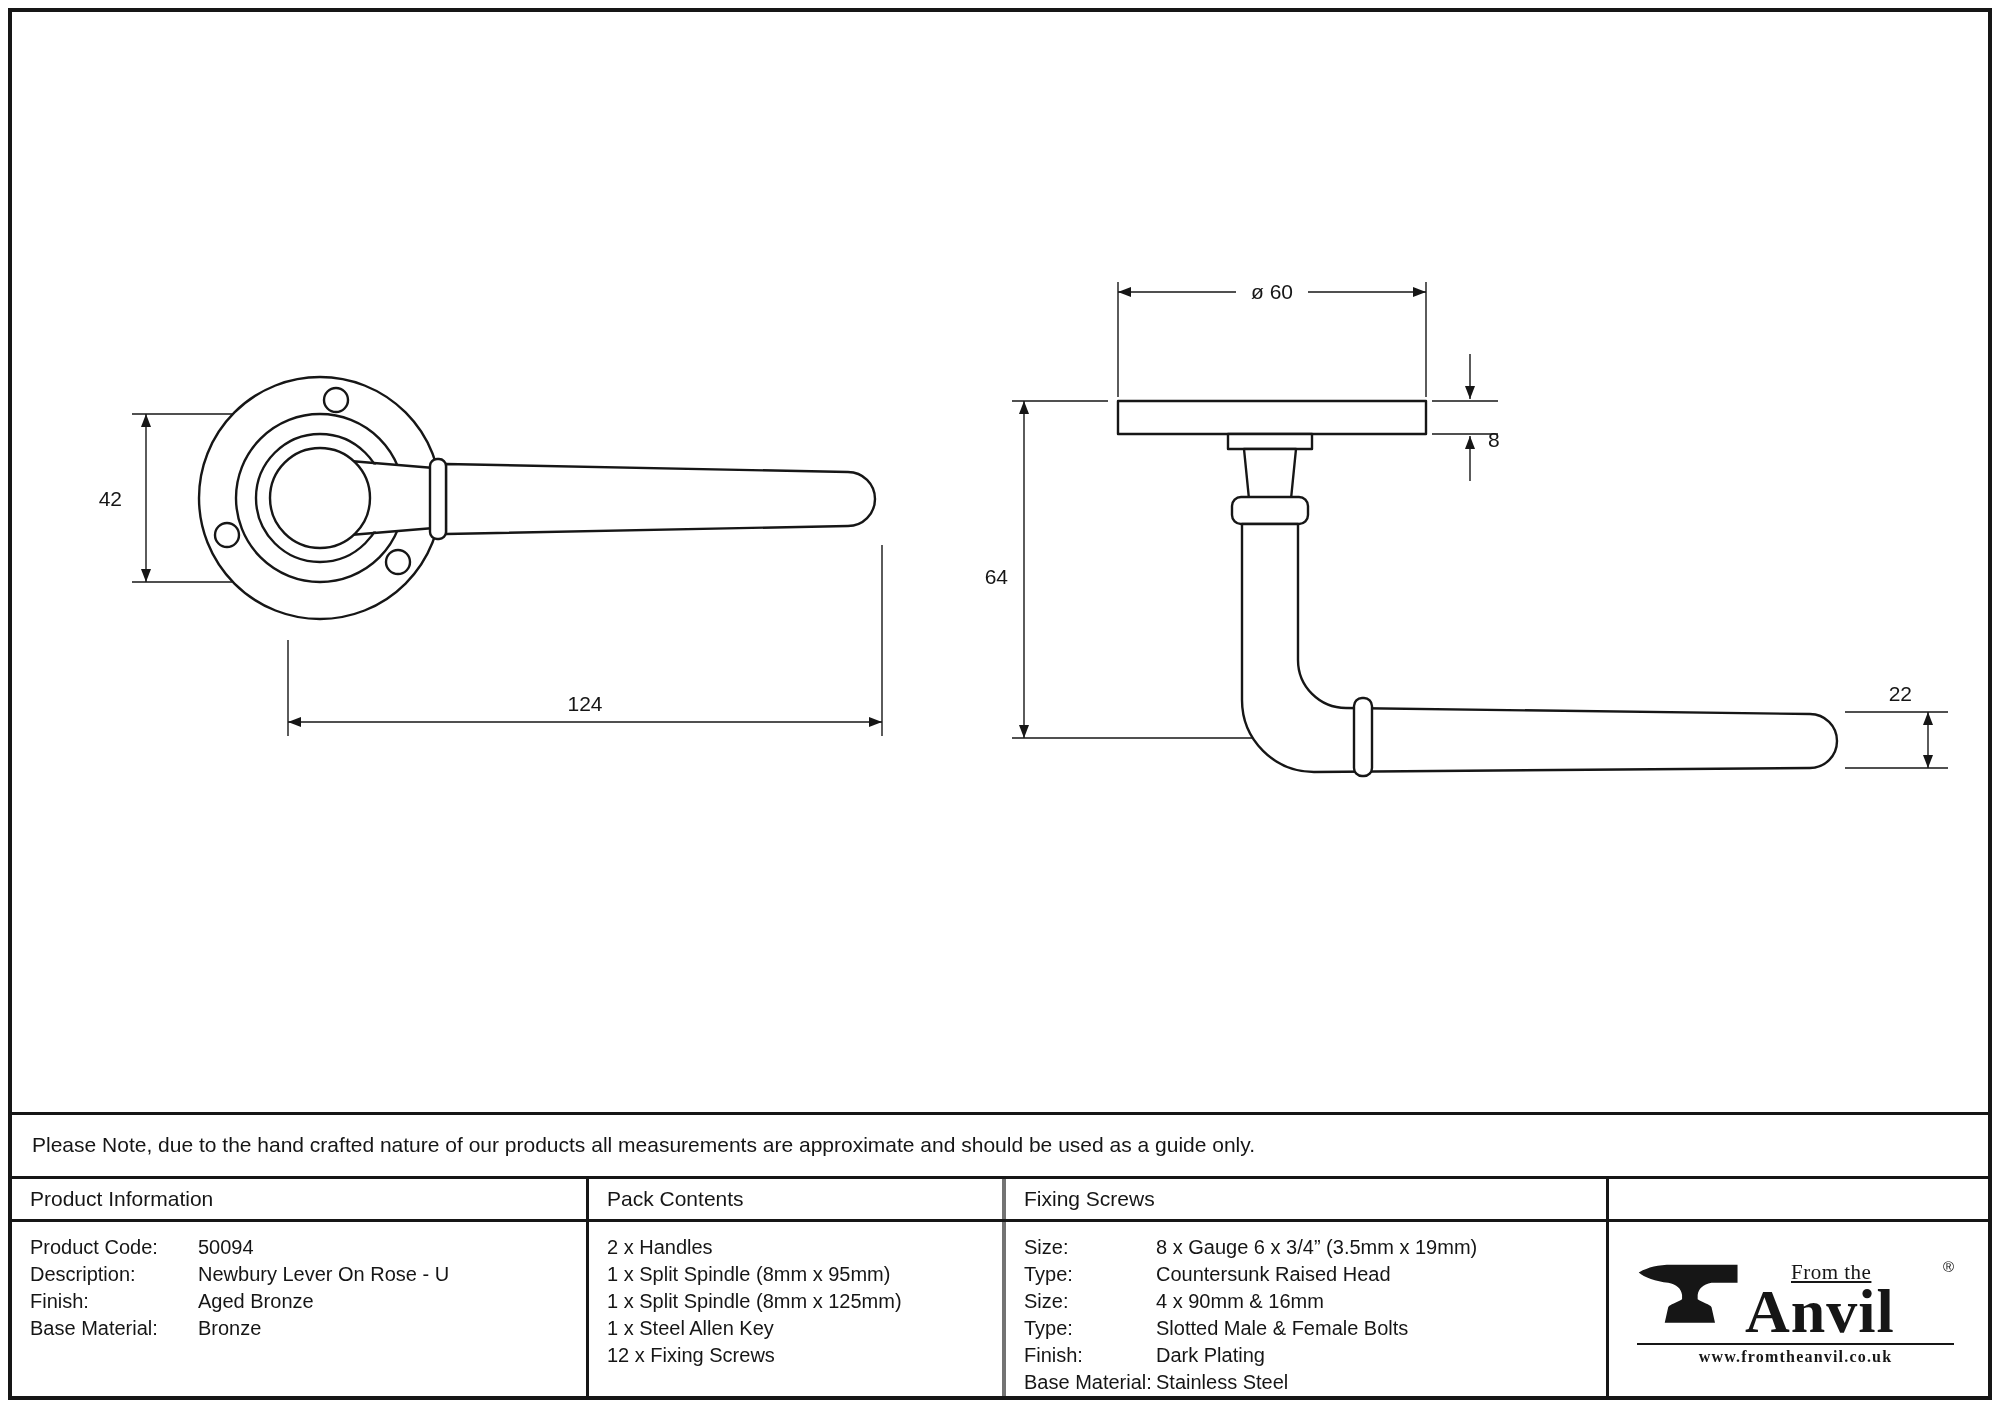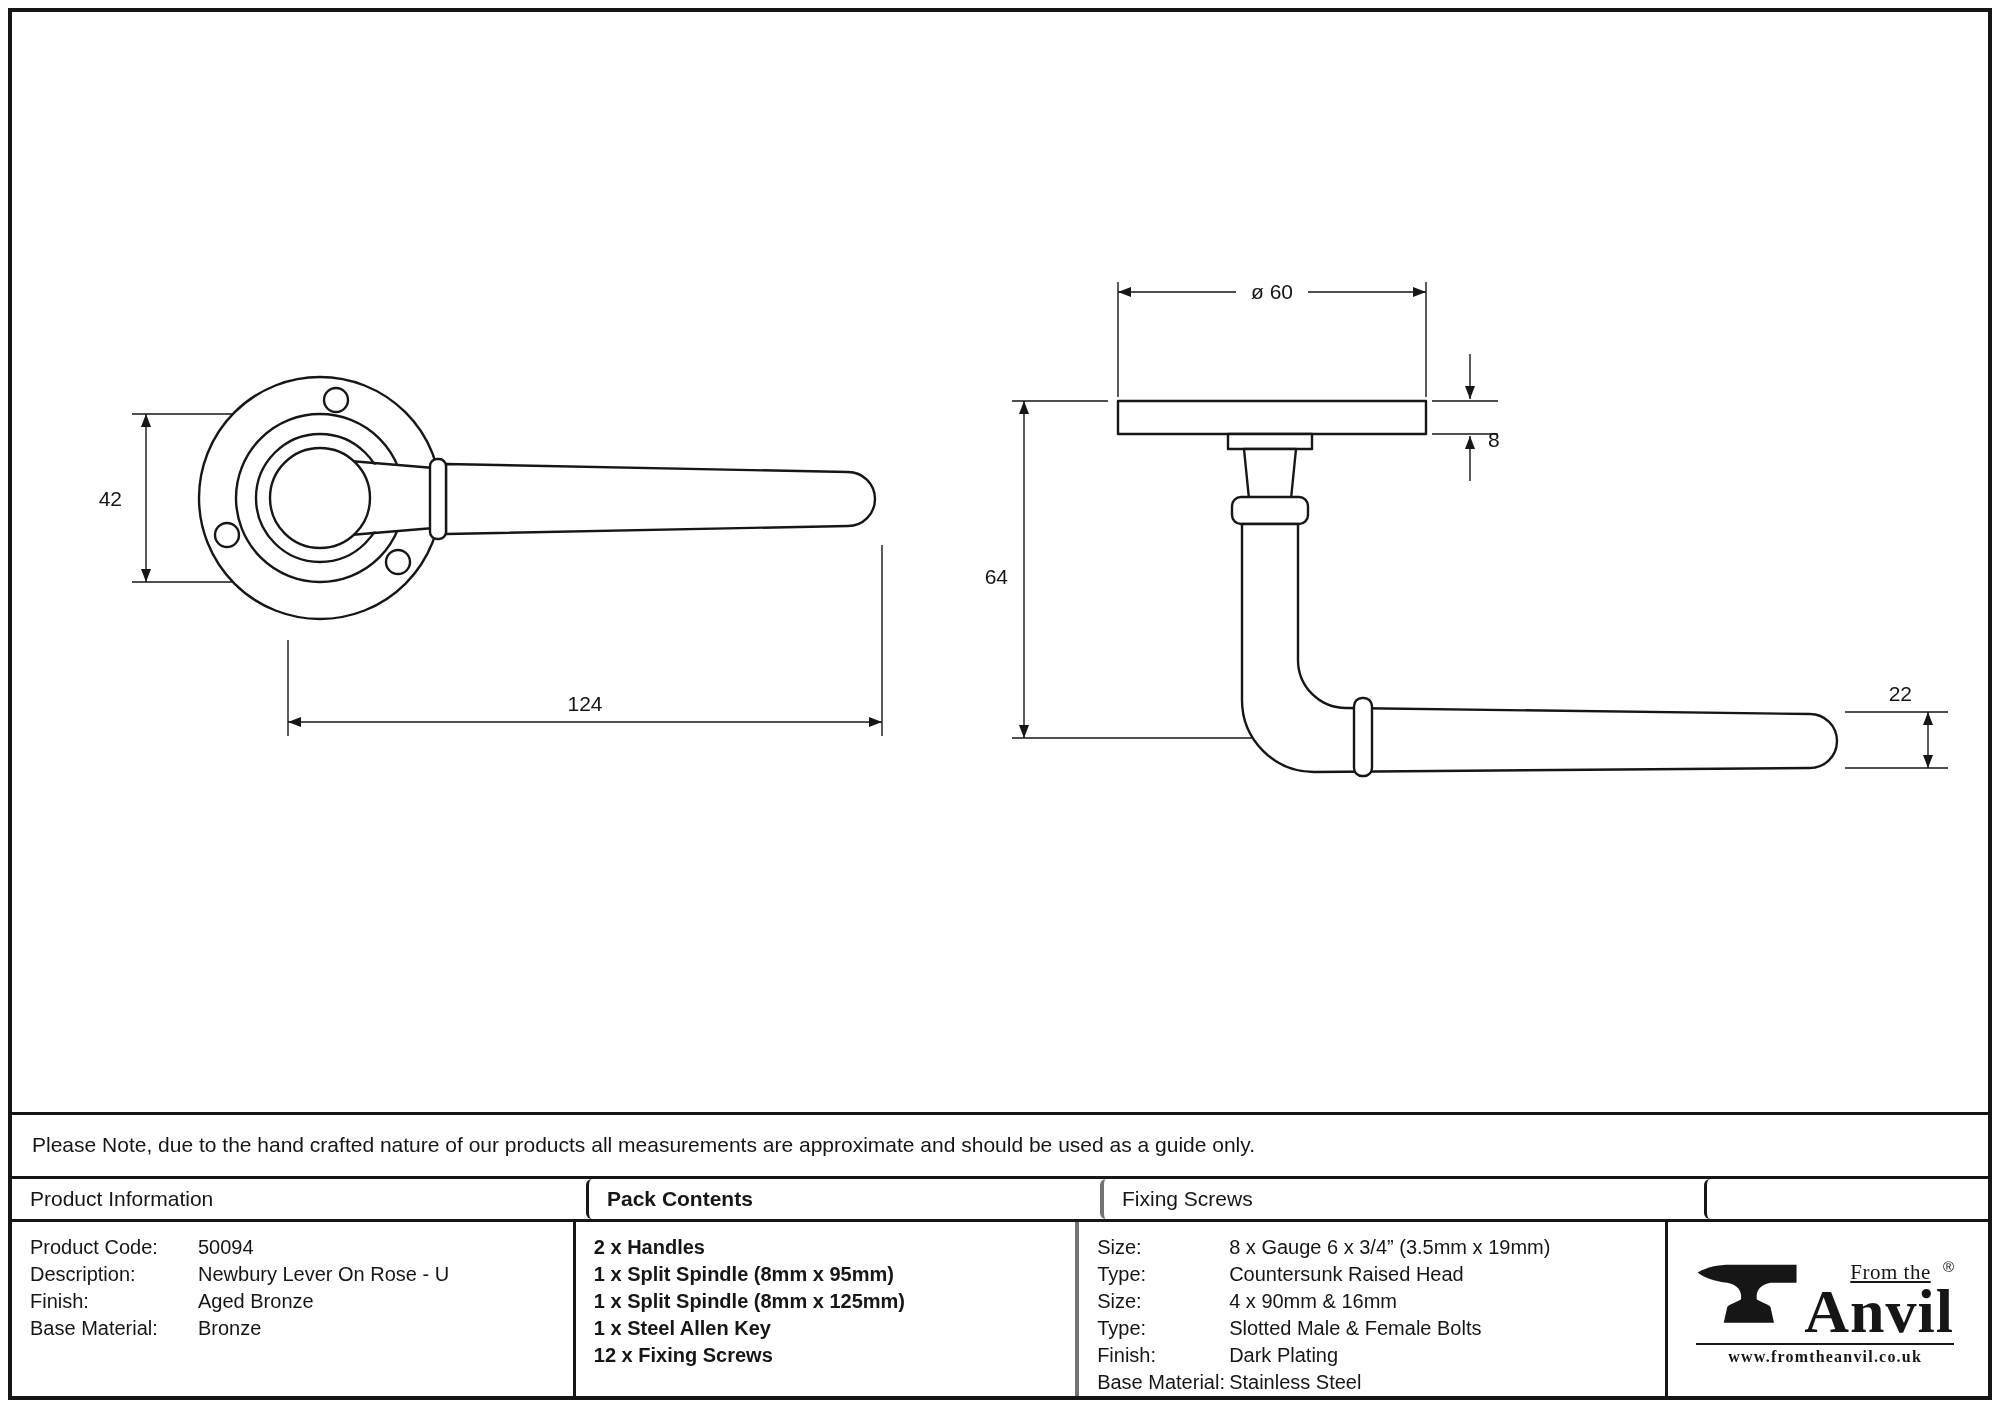--- a/index.html
+++ b/index.html
@@ -22,24 +22,24 @@
     border-top: 3px solid #161616; height: 67px;
     display: flex; align-items: center;
     padding: 0 20px; font-size: 21px;
   }
   .grid-header {
     display: flex; height: 48px;
     border-top: 3px solid #161616; border-bottom: 3px solid #161616;
   }
   .grid-body { display: flex; flex: 1; }
   .c1 { width: 574px; }
-  .c2 { width: 514px; border-left: 3px solid #161616; font-weight: bold; }
+  .c2 { width: 416px; border-left: 3px solid #161616; }
   .c3 { width: 604px; border-left: 4px solid #737373; }
   .c4 { flex: 1; border-left: 3px solid #161616; }
-  .hcell { display: flex; align-items: center; padding: 0 18px; font-size: 21px; border-radius: 6px; }
+  .hcell { display: flex; align-items: center; padding: 0 18px; font-size: 21px; }
   .bcell { padding: 12px 18px 0 18px; font-size: 20px; }
   .kv { display: flex; line-height: 27px; align-items: center; }
   .kv .k { flex: none; }
   .c1 .k { width: 168px; }
   .c3 .k { width: 132px; }
   .pline { line-height: 27px; }
   .logo { padding: 24px 16px 0 10px; }
   .logo-top { position: relative; display: flex; align-items: flex-start; }
   .logo-text { margin-left: 4px; }
   .from-the {

